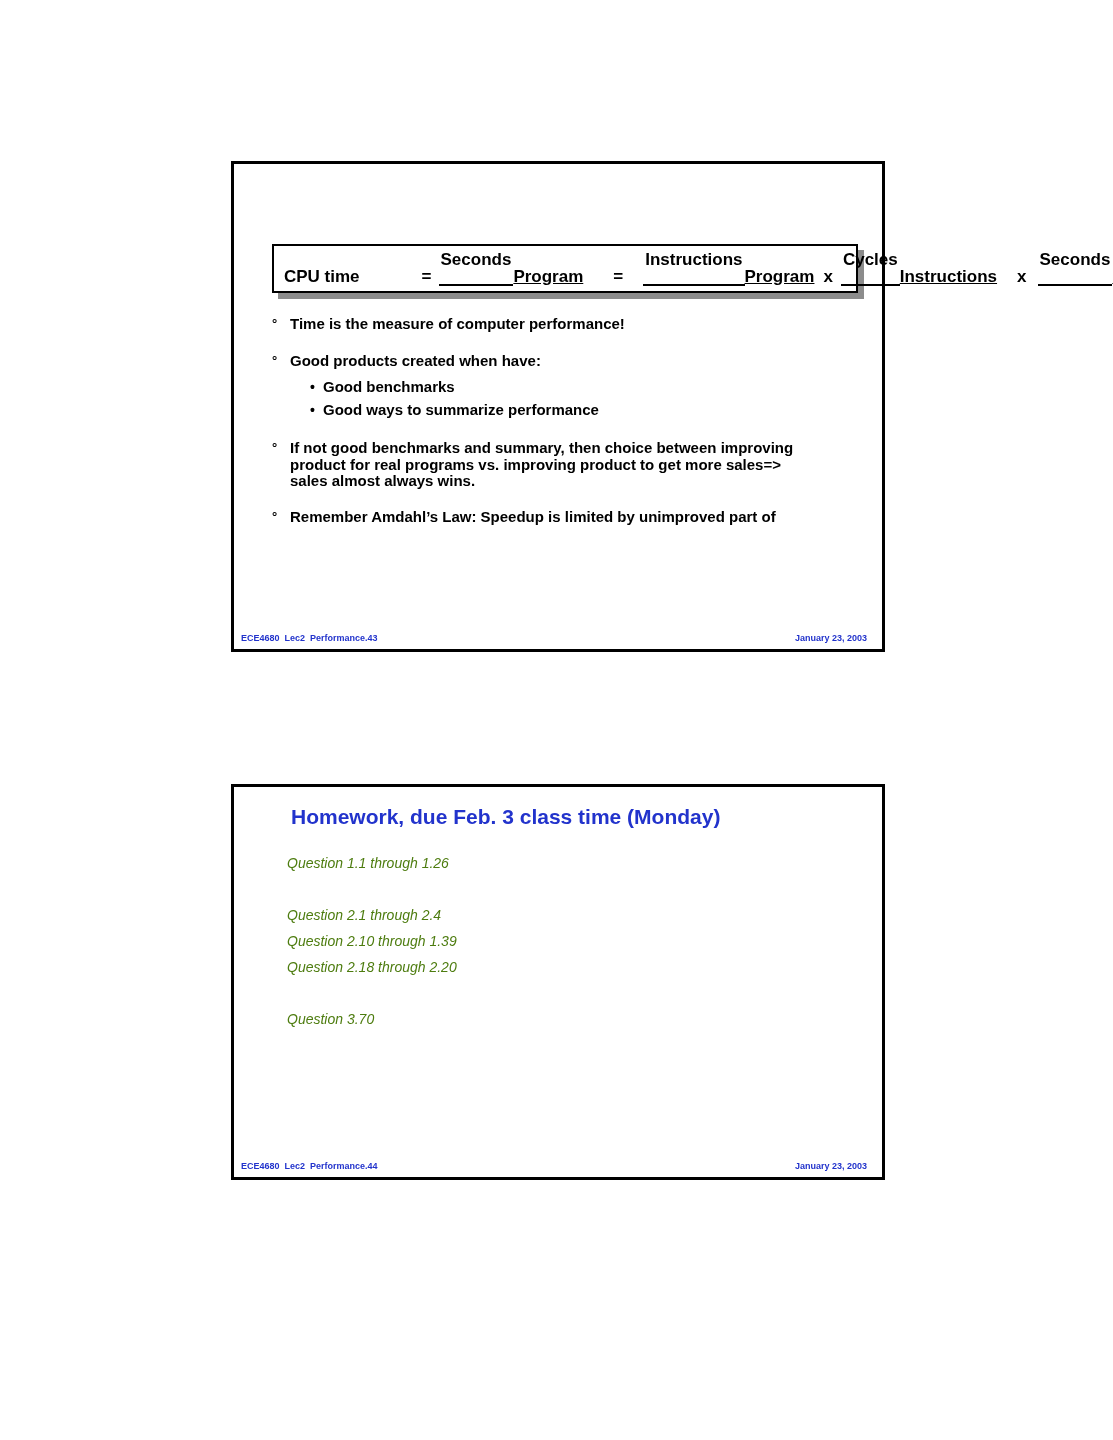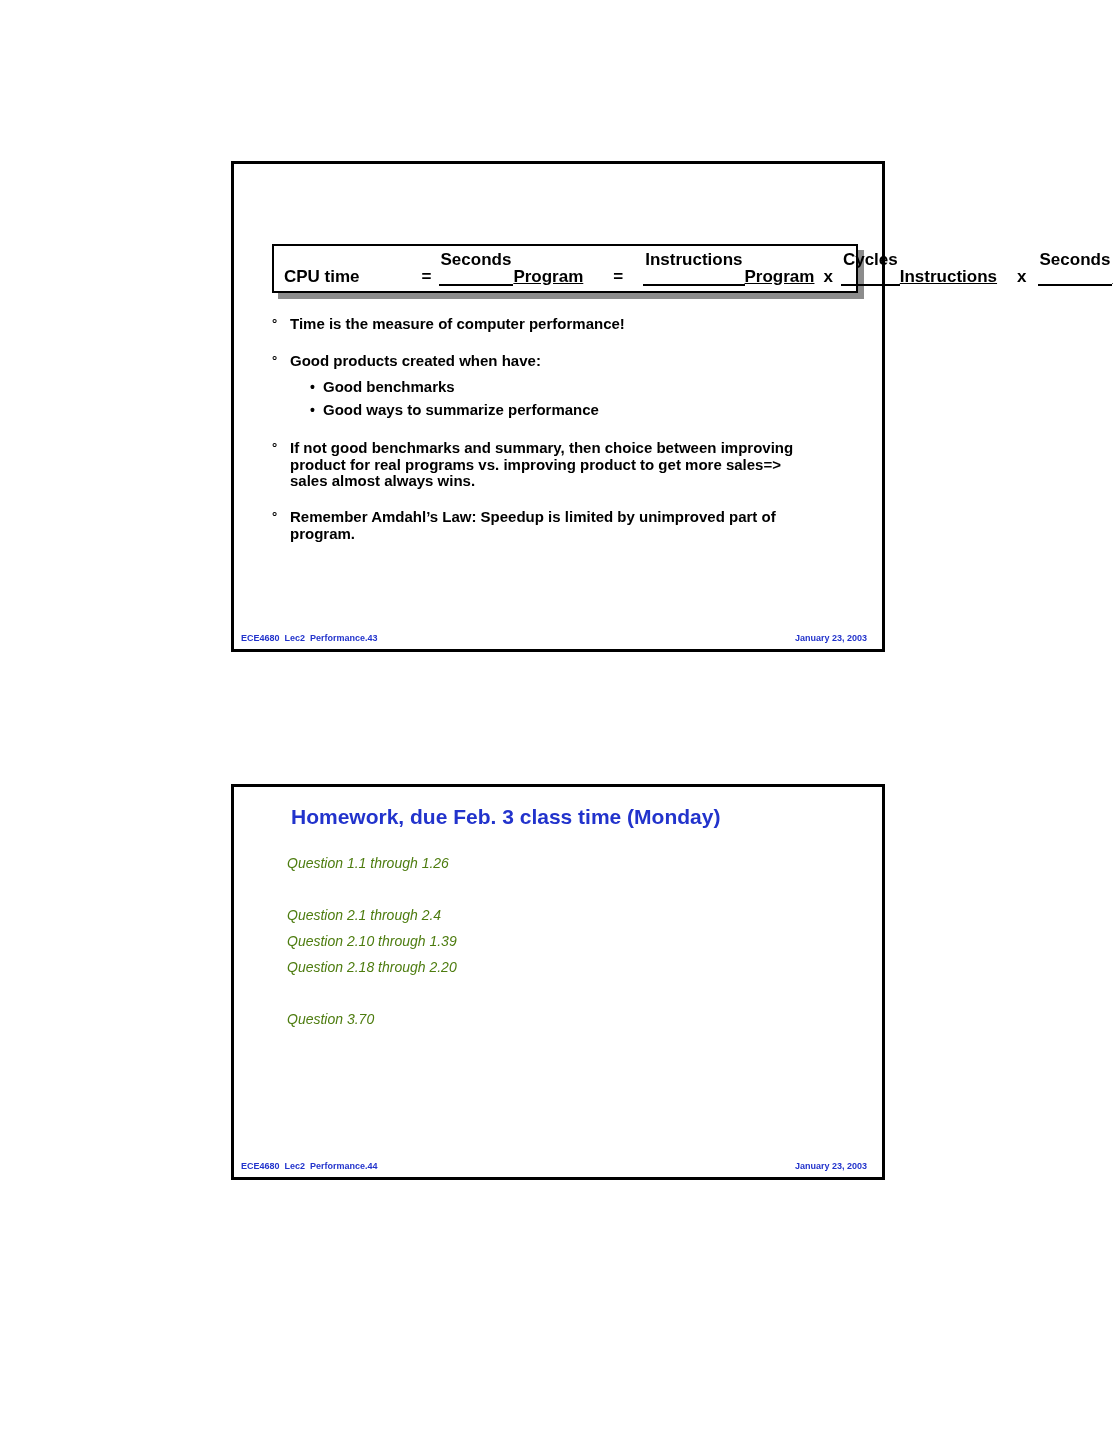--- a/index.html
+++ b/index.html
@@ -163,21 +163,20 @@
         <div>If not good benchmarks and summary, then choice between improving</div>
         <div>product for real programs vs. improving product to get more sales=&gt;</div>
         <div>sales almost always wins.</div>
       </div>
     </div>
 
     <div class="bullet lvl1 b5">
       <span class="marker">°</span>
       <div class="btext">
         <div>Remember Amdahl’s Law: Speedup is limited by unimproved part of</div>
-        <div>program.</div>
       </div>
     </div>
 
     <div class="footer-left">ECE4680  Lec2  Performance.43</div>
     <div class="footer-right">January 23, 2003</div>
   </section>
 
   <section class="slide slide-2">
 
     <h1 class="slide-title">Homework, due Feb. 3 class time (Monday)</h1>

